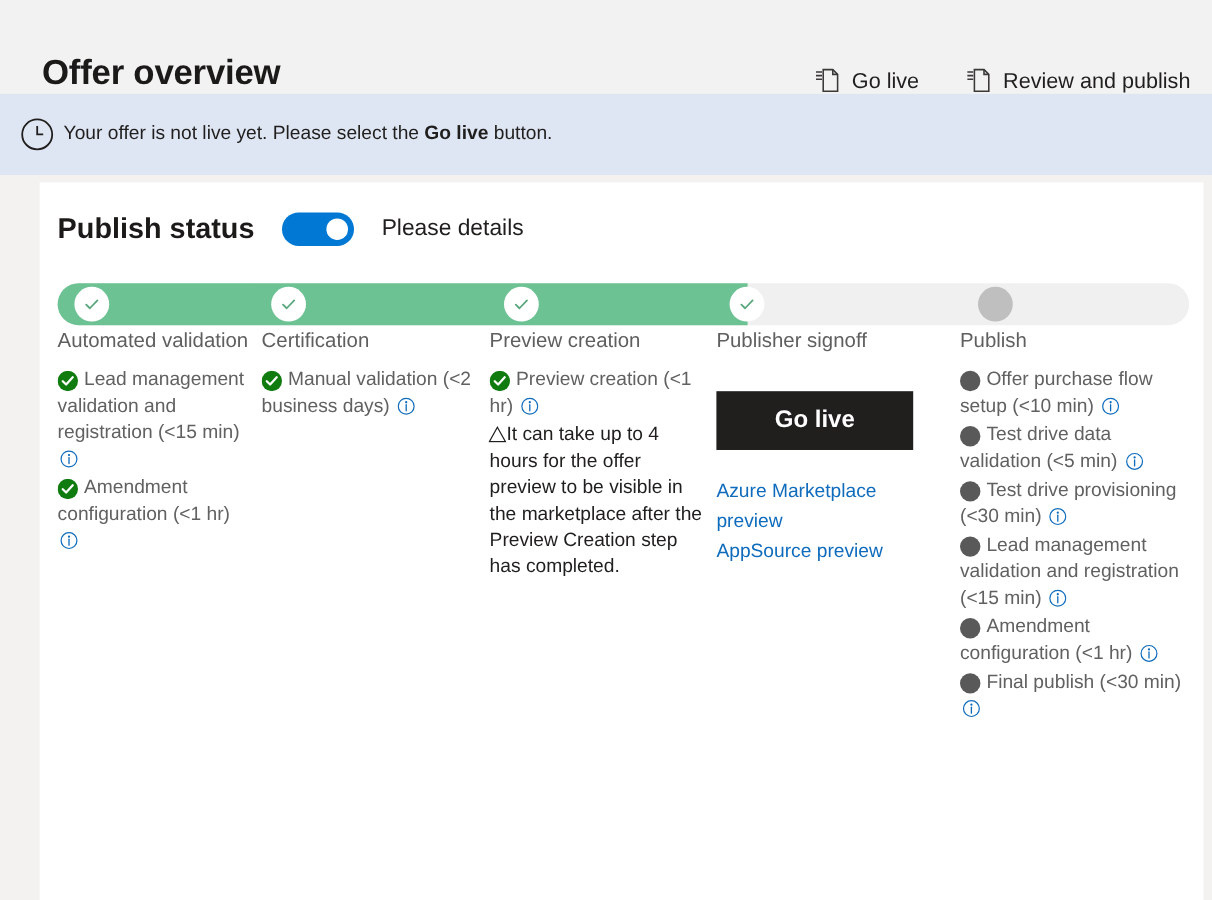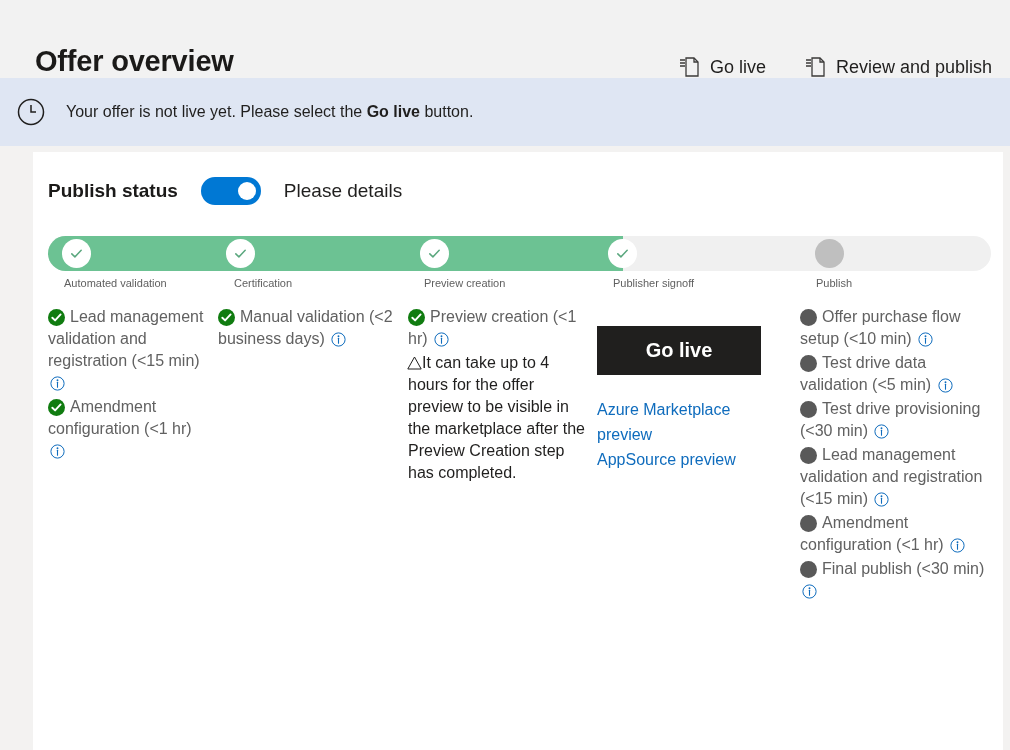--- a/index.html
+++ b/index.html
@@ -48,21 +48,21 @@
   }
   .pub-icon { width: 20px; height: 22px; display: block; }
 
   
   .notice {
     height: 68px;
     background: #dfe6f3;
     display: flex;
     align-items: center;
     padding-left: 16px;
-    gap: 20px;
+    gap: 7px;
   }
   .notice-text {
     font-size: 16px;
     color: #201f1e;
   }
   .notice-text b { font-weight: bold; }
   .clock-icon { width: 30px; height: 30px; display: block; flex: none; }
 
   
   .card-wrap {
@@ -78,21 +78,21 @@
     background: #ffffff;
     padding: 25px 0 0 0;
   }
   .card-head {
     display: flex;
     align-items: center;
     gap: 23px;
     padding-left: 15px;
   }
   .card-title {
-    font-size: 19px;
+    font-size: 24px;
     font-weight: bold;
     color: #1b1a19;
   }
   .toggle {
     width: 60px; height: 28px;
     border-radius: 14px;
     background: #0078d4;
     position: relative;
     cursor: pointer;
     flex: none;
@@ -145,25 +145,24 @@
   .columns {
     position: relative;
     margin-left: 15px;
     width: 943px;
   }
   .col {
     position: absolute;
     top: 0;
   }
   .col-title {
-    font-size: 11px;
+    font-size: 17px;
     color: #5f5f5f;
     line-height: 25px;
     margin-bottom: 10px;
-    margin-left: 16px;
   }
   .task {
     position: relative;
     font-size: 16px;
     color: #616161;
     line-height: 22px;
     margin-bottom: 2px;
     text-indent: 22px;
   }
   .task .bullet {

